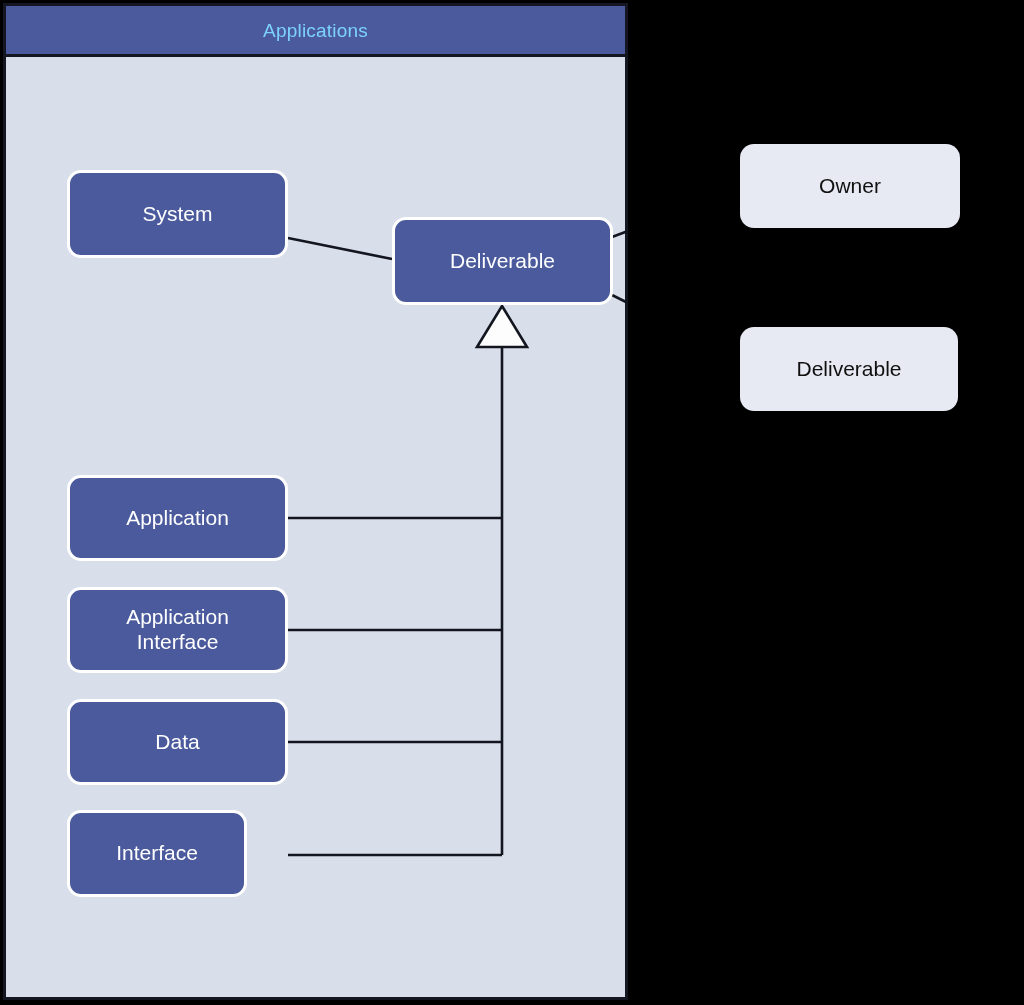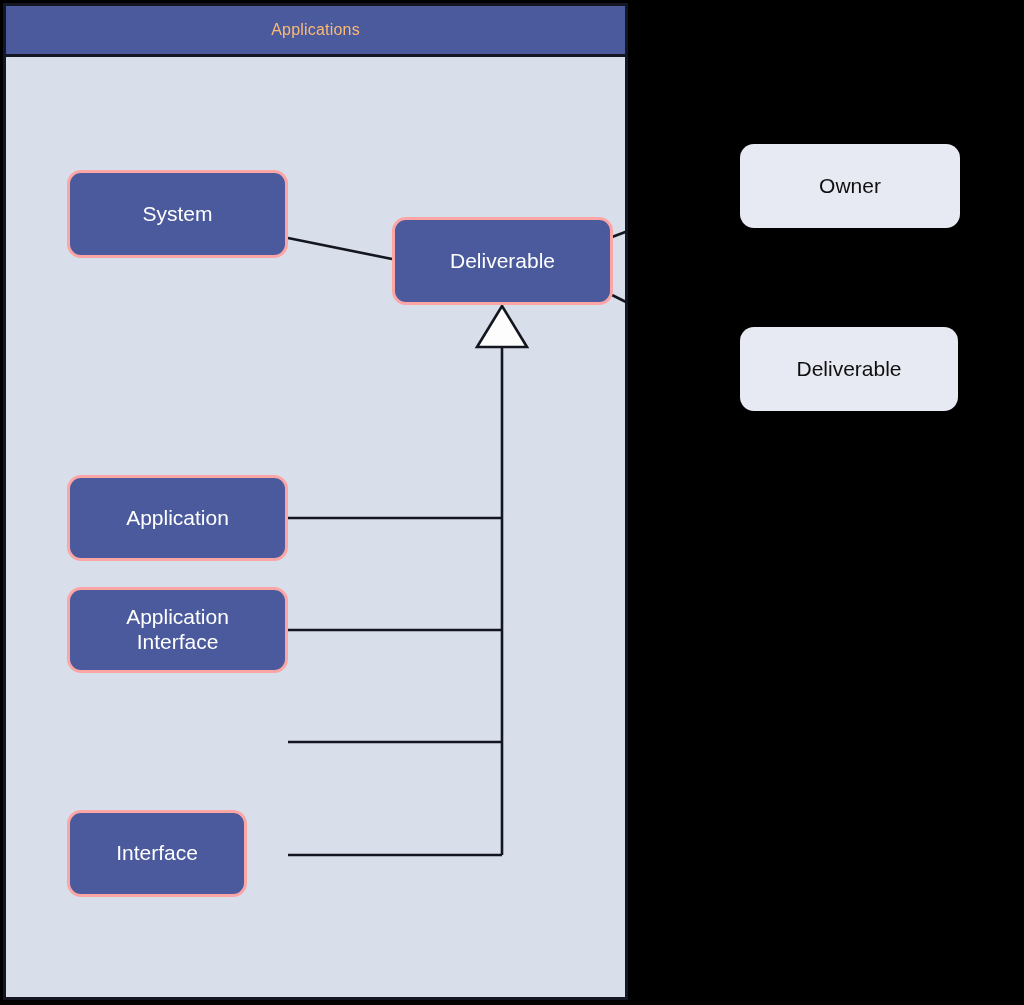--- a/index.html
+++ b/index.html
@@ -37,22 +37,22 @@
     width: 100%;
     height: 51px;
     box-sizing: border-box;
     background: #4A5A9C;
     border-bottom: 3px solid #141622;
     display: flex;
     align-items: center;
     justify-content: center;
   }
   .panel-header-label {
-    color: #fdba74;
-    font-size: 16px;
+    color: #7dd3fc;
+    font-size: 19px;
     letter-spacing: 0.2px;
     line-height: 1;
     text-align: center;
   }
 
   
   .node {
     position: absolute;
     box-sizing: border-box;
     display: flex;
@@ -60,21 +60,21 @@
     justify-content: center;
     text-align: center;
     border-radius: 14px;
   }
   .node-label {
     line-height: 1.18;
     padding: 0 8px;
   }
   .node.blue {
     background: #4A5A9C;
-    border: 3px solid #fca5a5;
+    border: 3px solid #ffffff;
     color: #FFFFFF;
     align-items: center;
   }
   .node.blue .node-label {
     font-size: 21px;
   }
   .node.light {
     background: #E7EAF2;
     border: none;
     color: #101010;
@@ -148,20 +148,23 @@
     <span class="node-label">Application</span>
   </div>
 
   <div class="node blue" style="left:67px; top:587px; width:221px; height:86px;">
     <span class="node-label">
       <span>Application</span><br>
       <span>Interface</span>
     </span>
   </div>
 
+  <div class="node blue" style="left:67px; top:699px; width:221px; height:86px;">
+    <span class="node-label">Data</span>
+  </div>
 
   <div class="node blue" style="left:67px; top:810px; width:180px; height:87px;">
     <span class="node-label">Interface</span>
   </div>
 
   <div class="node light" style="left:740px; top:144px; width:220px; height:84px;">
     <span class="node-label">Owner</span>
   </div>
 
   <div class="node light" style="left:740px; top:327px; width:218px; height:84px;">

